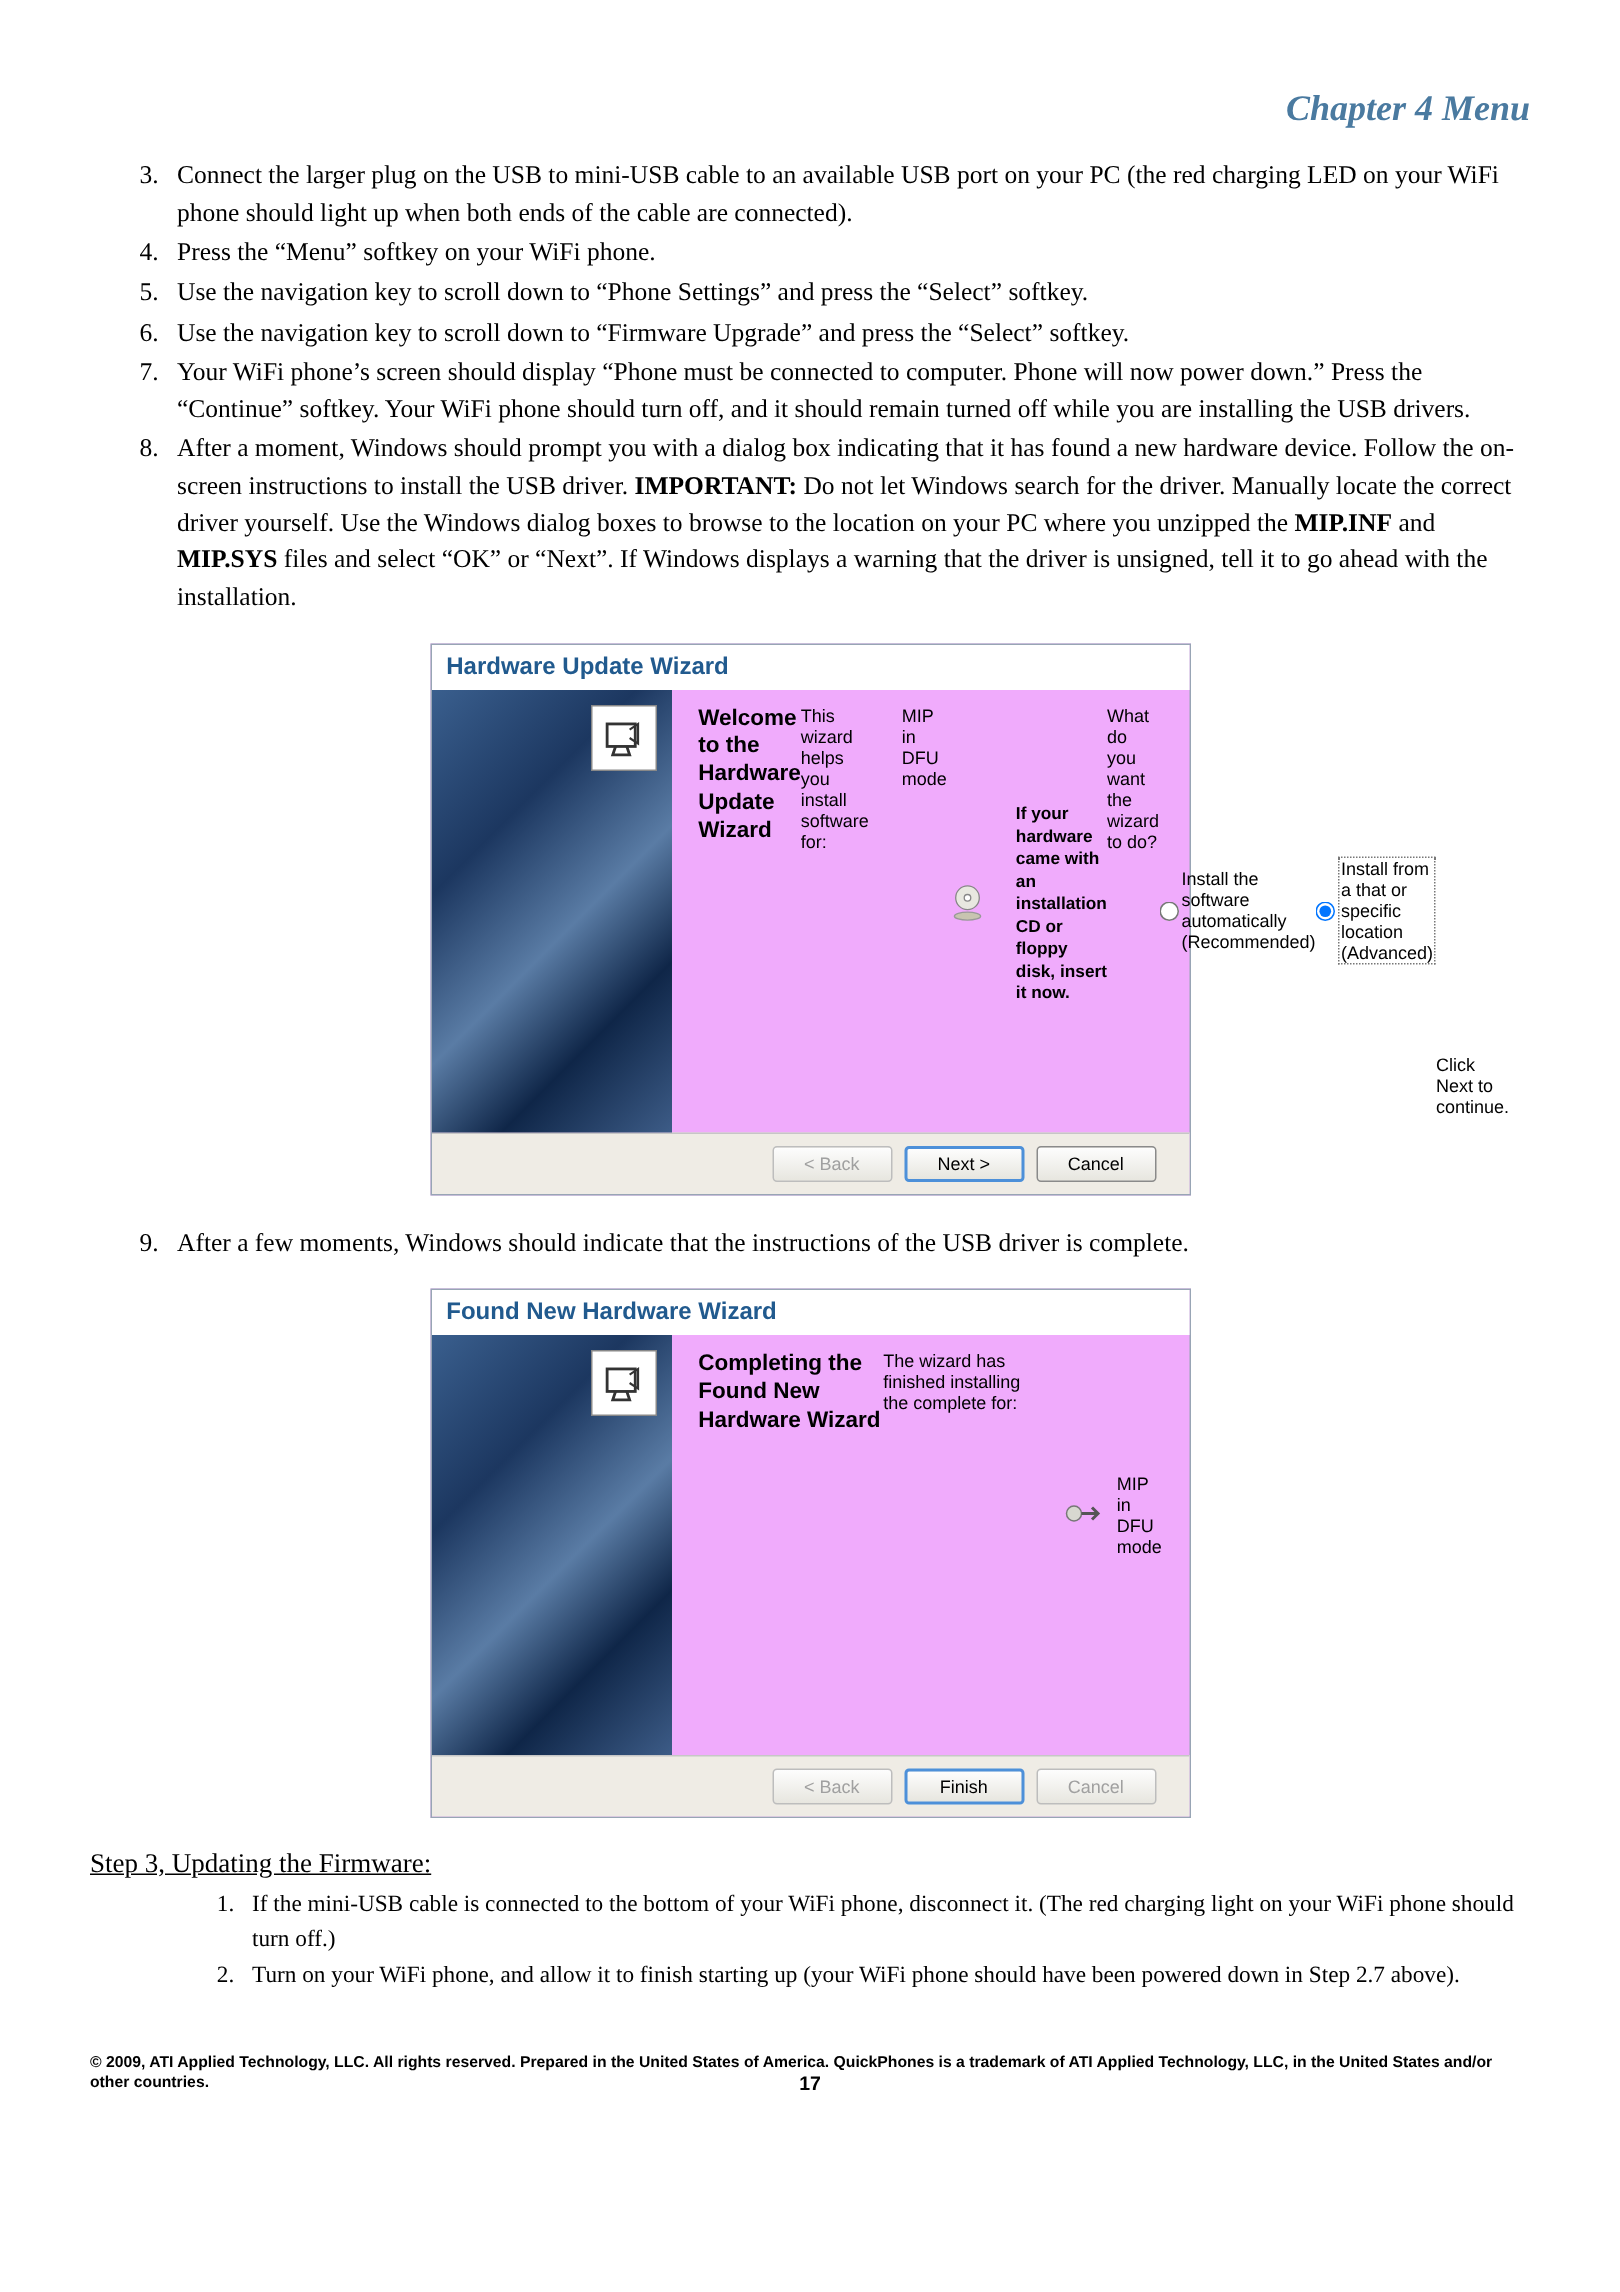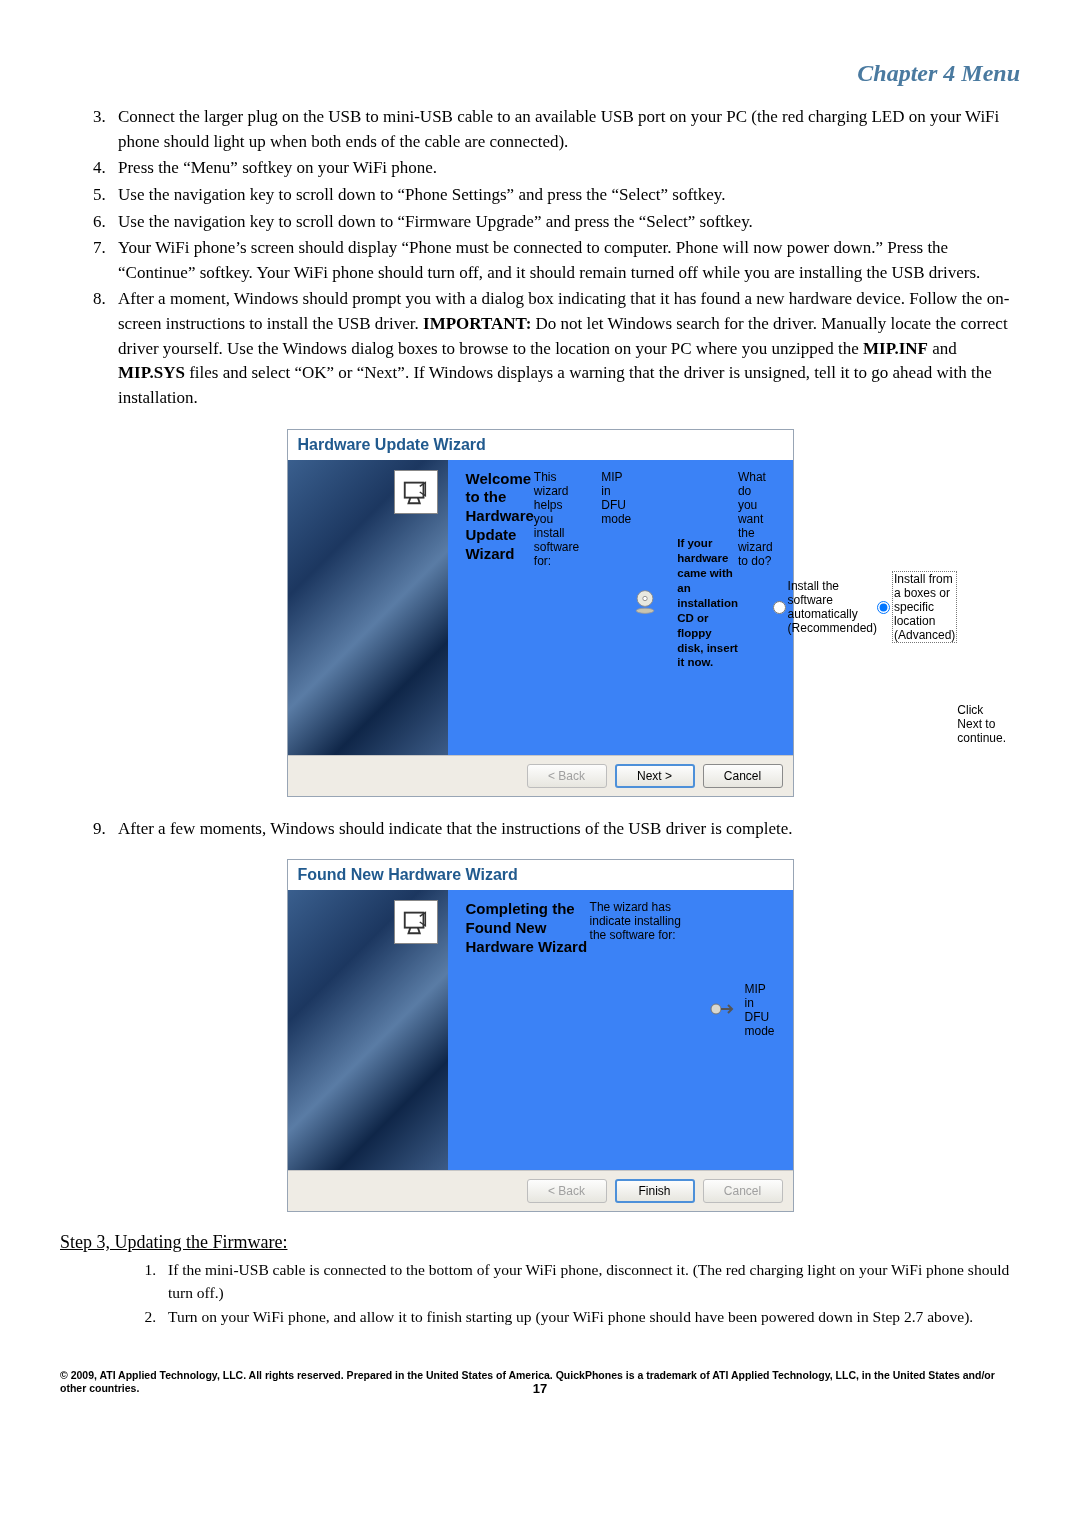--- a/index.html
+++ b/index.html
@@ -34,21 +34,21 @@
   }
   .bold { font-weight: bold; }
   .wizard-wrap {
     display: flex;
     justify-content: center;
     margin: 18px 0 20px 0;
   }
   .wizard {
     width: 505px;
     border: 1px solid #98a5b5;
-    background: #3b82f6;
+    background: #f0abfc;
     font-family: Tahoma, Verdana, sans-serif;
     font-size: 12px;
   }
   .wizard-title {
     background: #fff;
     color: #215a8e;
     font-weight: bold;
     font-size: 16px;
     padding: 6px 10px;
     font-family: Tahoma, Verdana, sans-serif;
@@ -103,21 +103,21 @@
   .wiz-cd-row .cd-text { font-weight: bold; font-size: 11.5px; line-height: 1.3; }
   .wiz-radio { display:flex; align-items:center; gap:2px; font-size:12px; margin:1px 0; }
   .wiz-radio input { margin:0; }
   .wiz-radio .sel { border: 1px dotted #777; padding: 0 1px; }
   .wiz-bottom {
     margin-top: auto;
     padding-top: 10px;
   }
   .wizard-footer {
     border-top: 1px solid #c6c6c6;
-    padding: 8px 10px;
+    padding: 8px 22px;
     display: flex;
     justify-content: flex-end;
     gap: 8px;
     background: #efece5;
   }
   .wiz-btn {
     font-family: Tahoma, sans-serif;
     font-size: 12px;
     width: 80px;
     height: 24px;
@@ -210,21 +210,21 @@
             </div>
             <div class="cd-text">If your hardware came with an installation CD or floppy disk, insert it now.</div>
           </div>
           <div class="wiz-text">What do you want the wizard to do?</div>
           <label class="wiz-radio">
             <input type="radio" name="w1" style="">
             <span>Install the software automatically (Recommended)</span>
           </label>
           <label class="wiz-radio">
             <input type="radio" name="w1" checked="" style="">
-            <span class="sel">Install from a boxes or specific location (Advanced)</span>
+            <span class="sel">Install from a that or specific location (Advanced)</span>
           </label>
           <div class="wiz-bottom">Click Next to continue.</div>
         </div>
       </div>
       <div class="wizard-footer">
         <button class="wiz-btn disabled" disabled="">&lt; Back</button>
         <button class="wiz-btn default">Next &gt;</button>
         <button class="wiz-btn">Cancel</button>
       </div>
     </div>
@@ -242,21 +242,21 @@
           <div class="wizard-side-icon">
             <svg viewBox="0 0 32 32">
                 <rect x="4" y="6" width="20" height="16" fill="none" stroke="#333" stroke-width="2"></rect>
                 <path d="M10 22 l-2 6 h12 l-2 -6" fill="none" stroke="#333" stroke-width="2"></path>
                 <path d="M20 10 l6 -4 v14 l-6 -4" fill="none" stroke="#333" stroke-width="1.5"></path>
               </svg>
           </div>
         </div>
         <div class="wizard-content">
           <div class="wiz-heading">Completing the Found New Hardware Wizard</div>
-          <div class="wiz-text">The wizard has indicate installing the software for:</div>
+          <div class="wiz-text">The wizard has finished installing the complete for:</div>
           <div class="wiz-device-row">
             <span>
               <svg width="26" height="18" viewBox="0 0 26 18">
                   <ellipse cx="6" cy="9" rx="5" ry="5" fill="#d8d8d0" stroke="#777"></ellipse>
                   <path d="M11 9 h10" stroke="#555" stroke-width="2"></path>
                   <path d="M18 5 l4 4 -4 4" fill="none" stroke="#555" stroke-width="2"></path>
                 </svg>
             </span>
             <span>MIP in DFU mode</span>
           </div>

